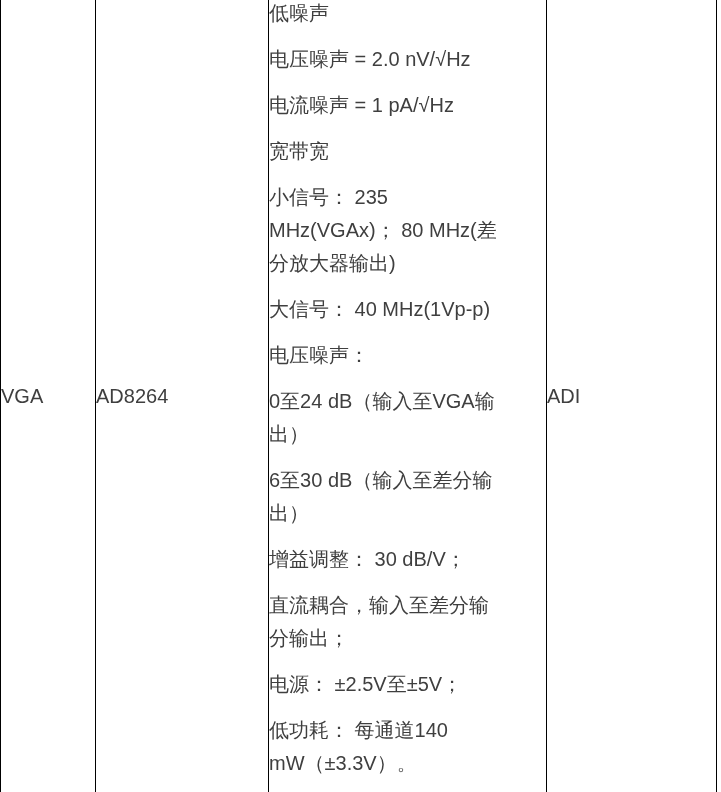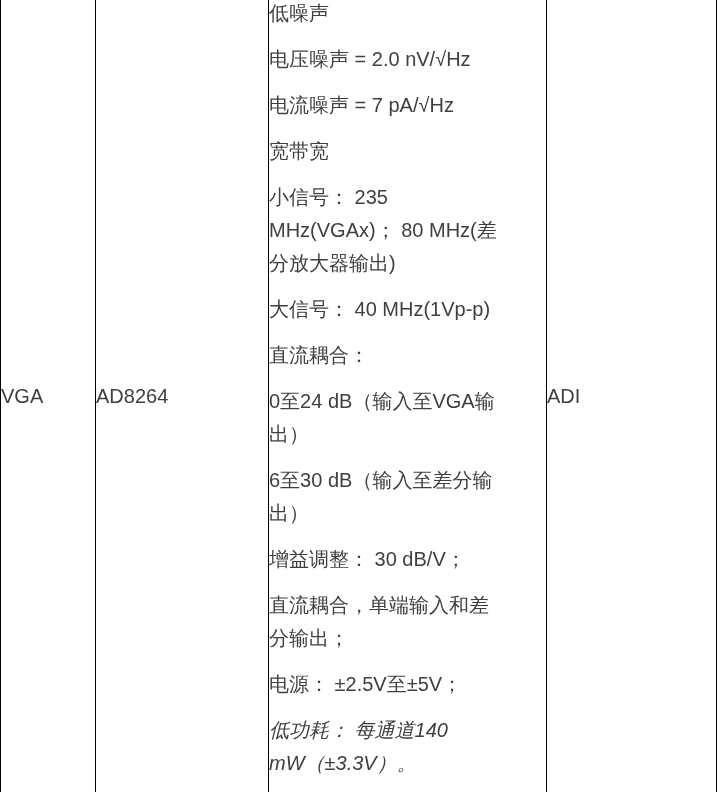--- a/index.html
+++ b/index.html
@@ -32,21 +32,21 @@
   td.cell-part       { padding-left: 13px; }
   td.cell-vendor     { padding-left: 11px; }
   td.cell-specs      { padding: 0 6px 4px 13px; }
   .spec {
     margin: 13px 0;
     line-height: 33px;
     font-size: 20px;
     white-space: pre;
   }
   .spec:first-child { margin-top: 0; }
-  .spec:last-child  { margin-bottom: 16px; font-style: italic; }
+  .spec:last-child  { margin-bottom: 16px; }
   tr.partial-row td { height: 30px; }
 </style>
 </head>
 <body>
 
 <table class="spec-table">
   <colgroup>
     <col style="width:95px">
     <col style="width:173px">
     <col style="width:278px">
@@ -56,33 +56,33 @@
     <tr>
       <td class="cell-category">
         <span>VGA</span>
       </td>
       <td class="cell-part">
         <span>AD8264</span>
       </td>
       <td class="cell-specs">
           <p class="spec">低噪声</p>
           <p class="spec">电压噪声 = 2.0 nV/√Hz</p>
-          <p class="spec">电流噪声 = 7 pA/√Hz</p>
+          <p class="spec">电流噪声 = 1 pA/√Hz</p>
           <p class="spec">宽带宽</p>
           <p class="spec">小信号： 235
 MHz(VGAx)； 80 MHz(差
 分放大器输出)</p>
           <p class="spec">大信号： 40 MHz(1Vp-p)</p>
-          <p class="spec">直流耦合：</p>
+          <p class="spec">电压噪声：</p>
           <p class="spec">0至24 dB（输入至VGA输
 出）</p>
           <p class="spec">6至30 dB（输入至差分输
 出）</p>
           <p class="spec">增益调整： 30 dB/V；</p>
-          <p class="spec">直流耦合，单端输入和差
+          <p class="spec">直流耦合，输入至差分输
 分输出；</p>
           <p class="spec">电源： ±2.5V至±5V；</p>
           <p class="spec">低功耗： 每通道140
 mW（±3.3V）。</p>
         </td>
       <td class="cell-vendor">
         <span>ADI</span>
       </td>
     </tr>
     <tr class="partial-row">

